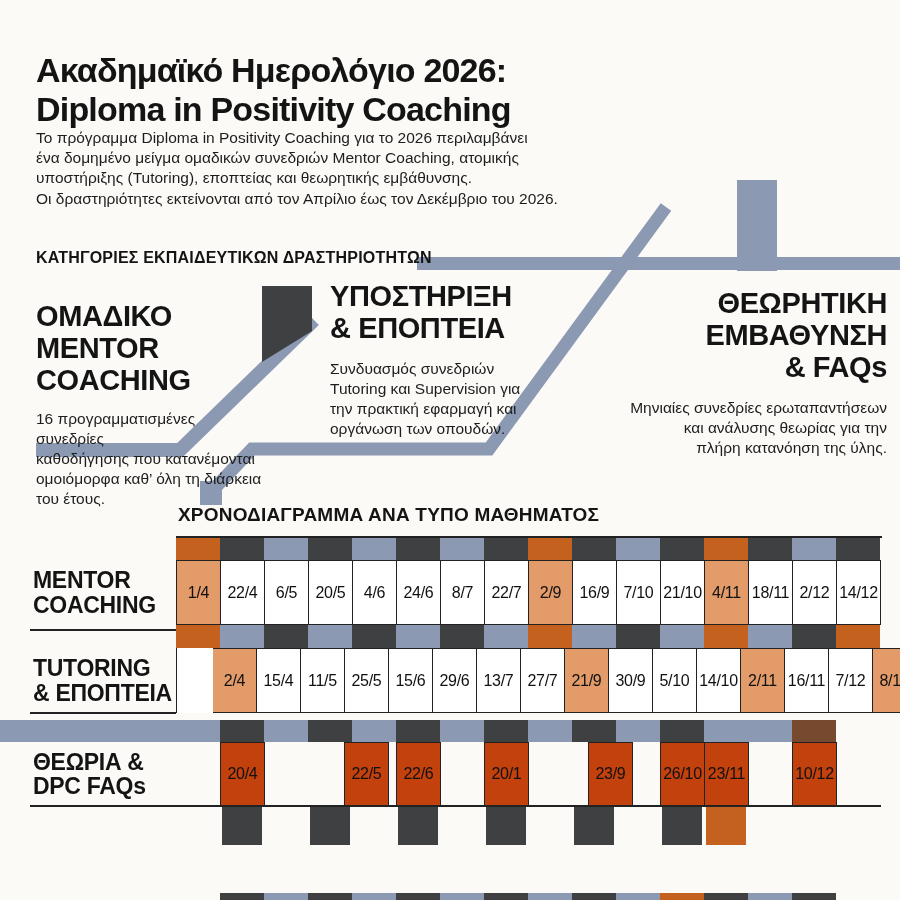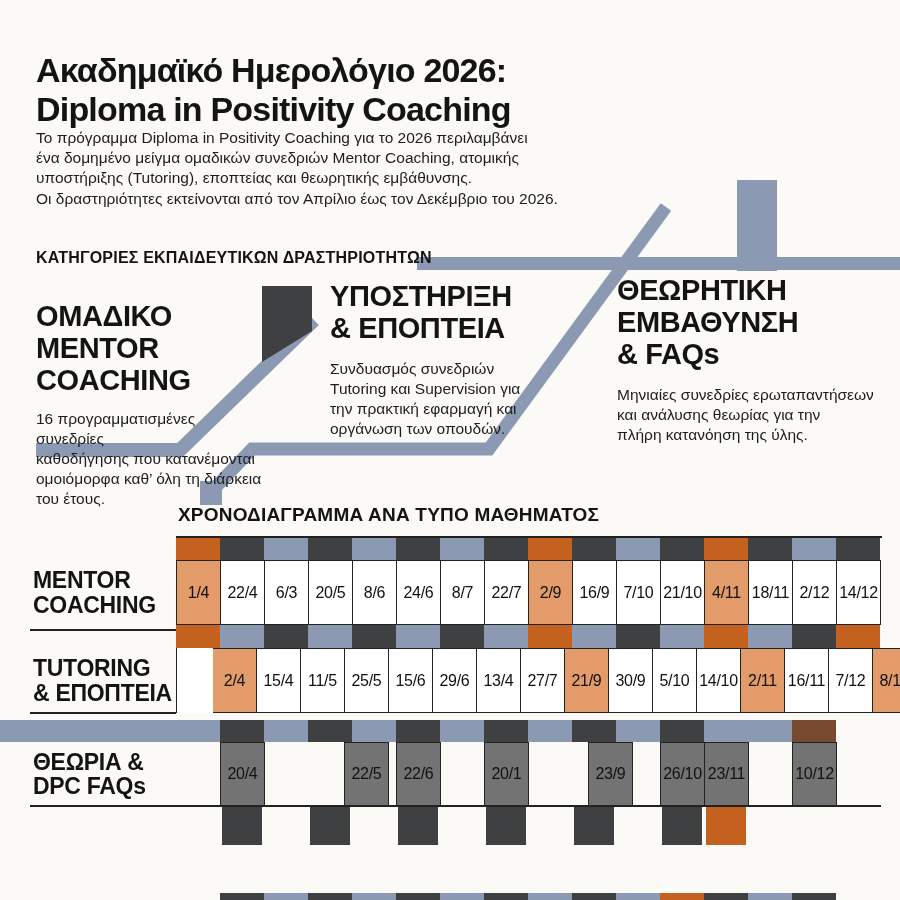--- a/index.html
+++ b/index.html
@@ -13,21 +13,21 @@
   .abs{position:absolute;}
 
   .page-title{left:36px;top:28px;font-size:34px;line-height:1.16;font-weight:700;letter-spacing:-0.8px;}
   .intro{left:36px;top:112px;font-size:15.5px;line-height:1.32;color:#1d1d1d;width:600px;}
 
   .cat-heading{left:36px;top:249px;font-size:16px;font-weight:700;letter-spacing:0.2px;}
   .cat-title{font-size:29px;line-height:1.1;font-weight:700;letter-spacing:-0.4px;}
   .cat-desc{font-size:15.5px;line-height:1.3;color:#1d1d1d;margin-top:12px;}
   .cat1{left:36px;top:267px;width:230px;margin-top:34px;}
   .cat2{left:330px;top:281px;width:265px;}
-  .cat3{left:617px;top:275px;width:270px;}
+  .cat3{left:617px;top:288px;width:270px;text-align:right;}
   .cat2 .cat-desc{margin-top:14px;}
   .cat3 .cat-desc{margin-top:14px;}
 
   .tl-heading{left:178px;top:504px;font-size:19px;font-weight:700;letter-spacing:0.2px;}
 
   .band{left:176px;width:704px;display:flex;}
   .band-block{flex:0 0 44px;height:100%;}
   .band-top{top:538px;height:22px;}
   .band-mid{top:625px;height:23px;}
 
@@ -36,21 +36,21 @@
   .row2{top:648px;height:65px;padding-left:36px;}
   .cell{flex:0 0 44px;box-sizing:border-box;border-right:1.6px solid var(--line);
         border-top:1.6px solid var(--line);border-bottom:1.6px solid var(--line);
         display:flex;align-items:center;justify-content:center;
         font-size:16px;letter-spacing:-0.3px;color:#111;}
   .cell.hl{background:var(--orange-light);text-align:right;}
 
   .theory-bar{left:0;top:720px;width:792px;height:22px;background:var(--blue);}
   .theory-sq{top:720px;width:44px;height:22px;}
   .row3{left:176px;top:742px;width:704px;height:64px;}
-  .row3 .cell{position:absolute;width:45px;height:64px;border:1.6px solid var(--line);background:#737373;}
+  .row3 .cell{position:absolute;width:45px;height:64px;border:1.6px solid var(--line);background:#c2410c;}
 
   .tab{top:807px;width:40px;height:38px;}
 
   .row-label{left:33px;width:142px;font-size:23px;line-height:1.06;font-weight:700;letter-spacing:-0.3px;
              display:flex;align-items:center;}
   .rl1{top:560px;height:65px;}
   .rl2{top:648px;height:65px;}
   .rl3{top:742px;height:64px;}
 
   .rule{background:var(--line);height:2px;}
@@ -132,23 +132,23 @@
       <div class="band-block" style="background: rgb(63, 64, 66);"></div>
       <div class="band-block" style="background: rgb(139, 153, 179);"></div>
       <div class="band-block" style="background: rgb(63, 64, 66);"></div>
     </div>
 
   <div class="abs row-label rl1 pre">MENTOR
 COACHING</div>
   <div class="abs date-row row1" id="row-mentor">
       <div class="cell hl">1/4</div>
       <div class="cell">22/4</div>
-      <div class="cell">6/3</div>
+      <div class="cell">6/5</div>
       <div class="cell">20/5</div>
-      <div class="cell">8/6</div>
+      <div class="cell">4/6</div>
       <div class="cell">24/6</div>
       <div class="cell">8/7</div>
       <div class="cell">22/7</div>
       <div class="cell hl">2/9</div>
       <div class="cell">16/9</div>
       <div class="cell">7/10</div>
       <div class="cell">21/10</div>
       <div class="cell hl">4/11</div>
       <div class="cell">18/11</div>
       <div class="cell">2/12</div>
@@ -177,21 +177,21 @@
 
   <div class="abs row-label rl2 pre">TUTORING
 &amp; ΕΠΟΠΤΕΙΑ</div>
   <div class="abs date-row row2" id="row-tutoring">
       <div class="cell hl">2/4</div>
       <div class="cell">15/4</div>
       <div class="cell">11/5</div>
       <div class="cell">25/5</div>
       <div class="cell">15/6</div>
       <div class="cell">29/6</div>
-      <div class="cell">13/4</div>
+      <div class="cell">13/7</div>
       <div class="cell">27/7</div>
       <div class="cell hl">21/9</div>
       <div class="cell">30/9</div>
       <div class="cell">5/10</div>
       <div class="cell">14/10</div>
       <div class="cell hl">2/11</div>
       <div class="cell">16/11</div>
       <div class="cell">7/12</div>
       <div class="cell hl">8/12</div>
     </div>

